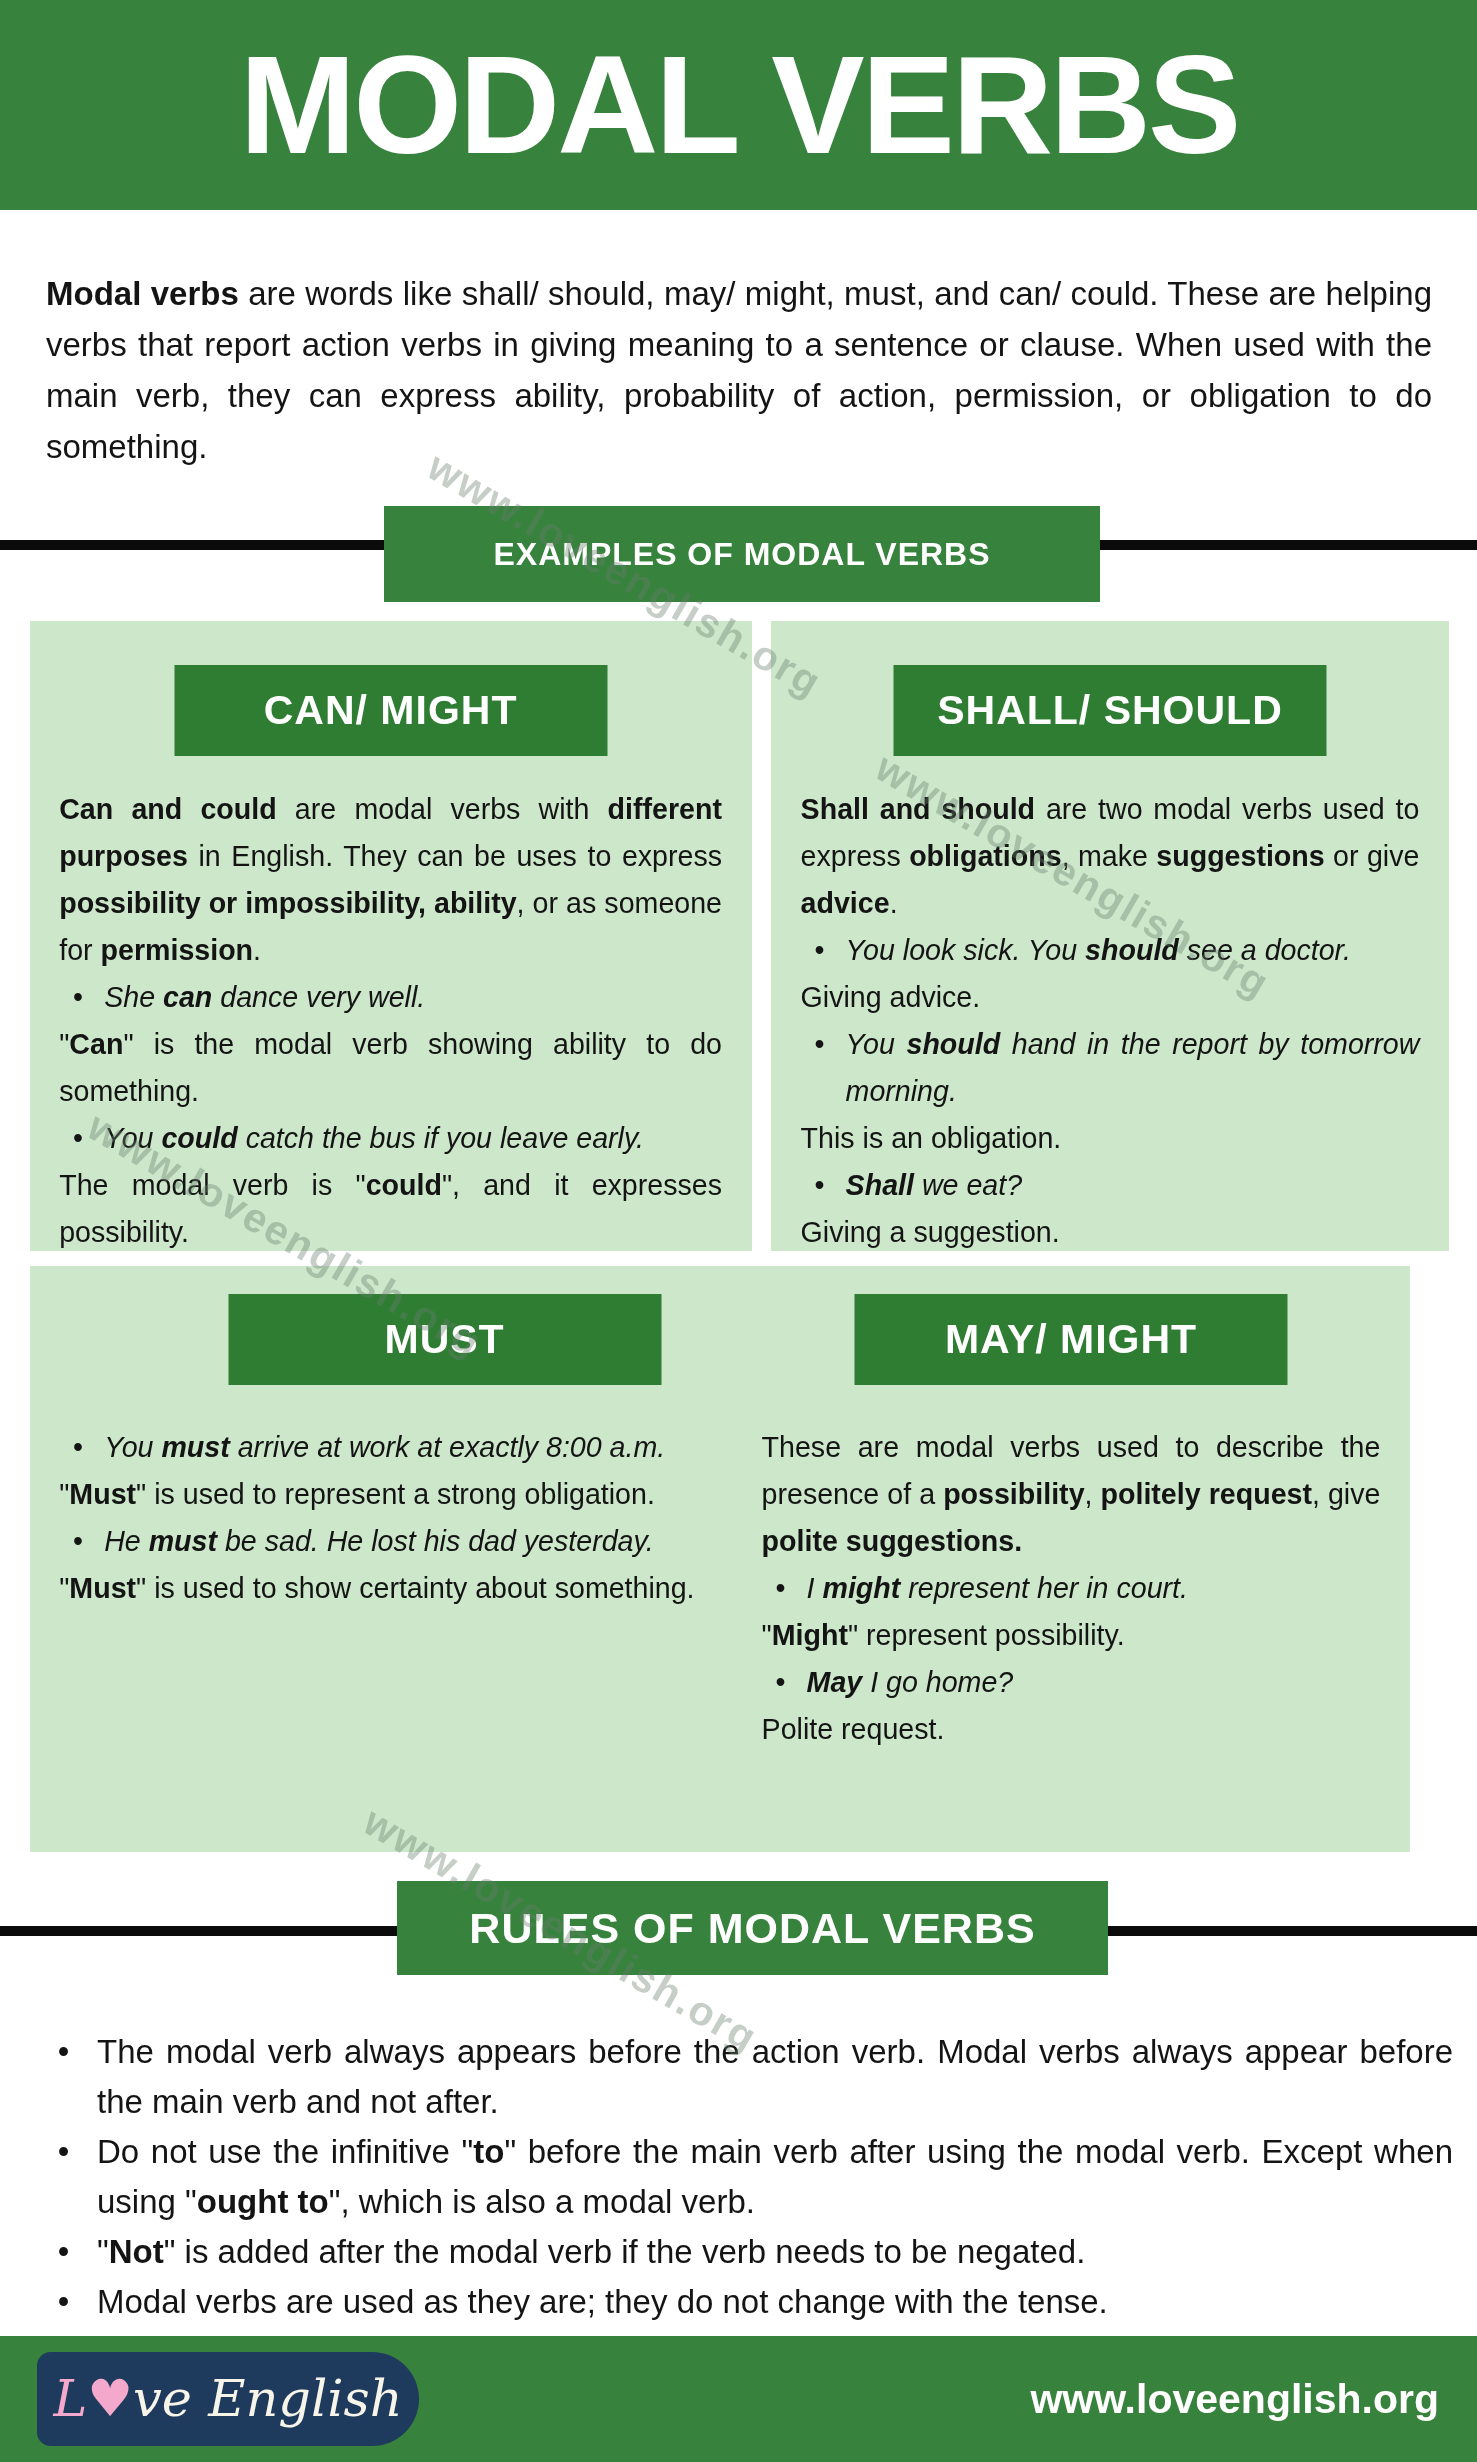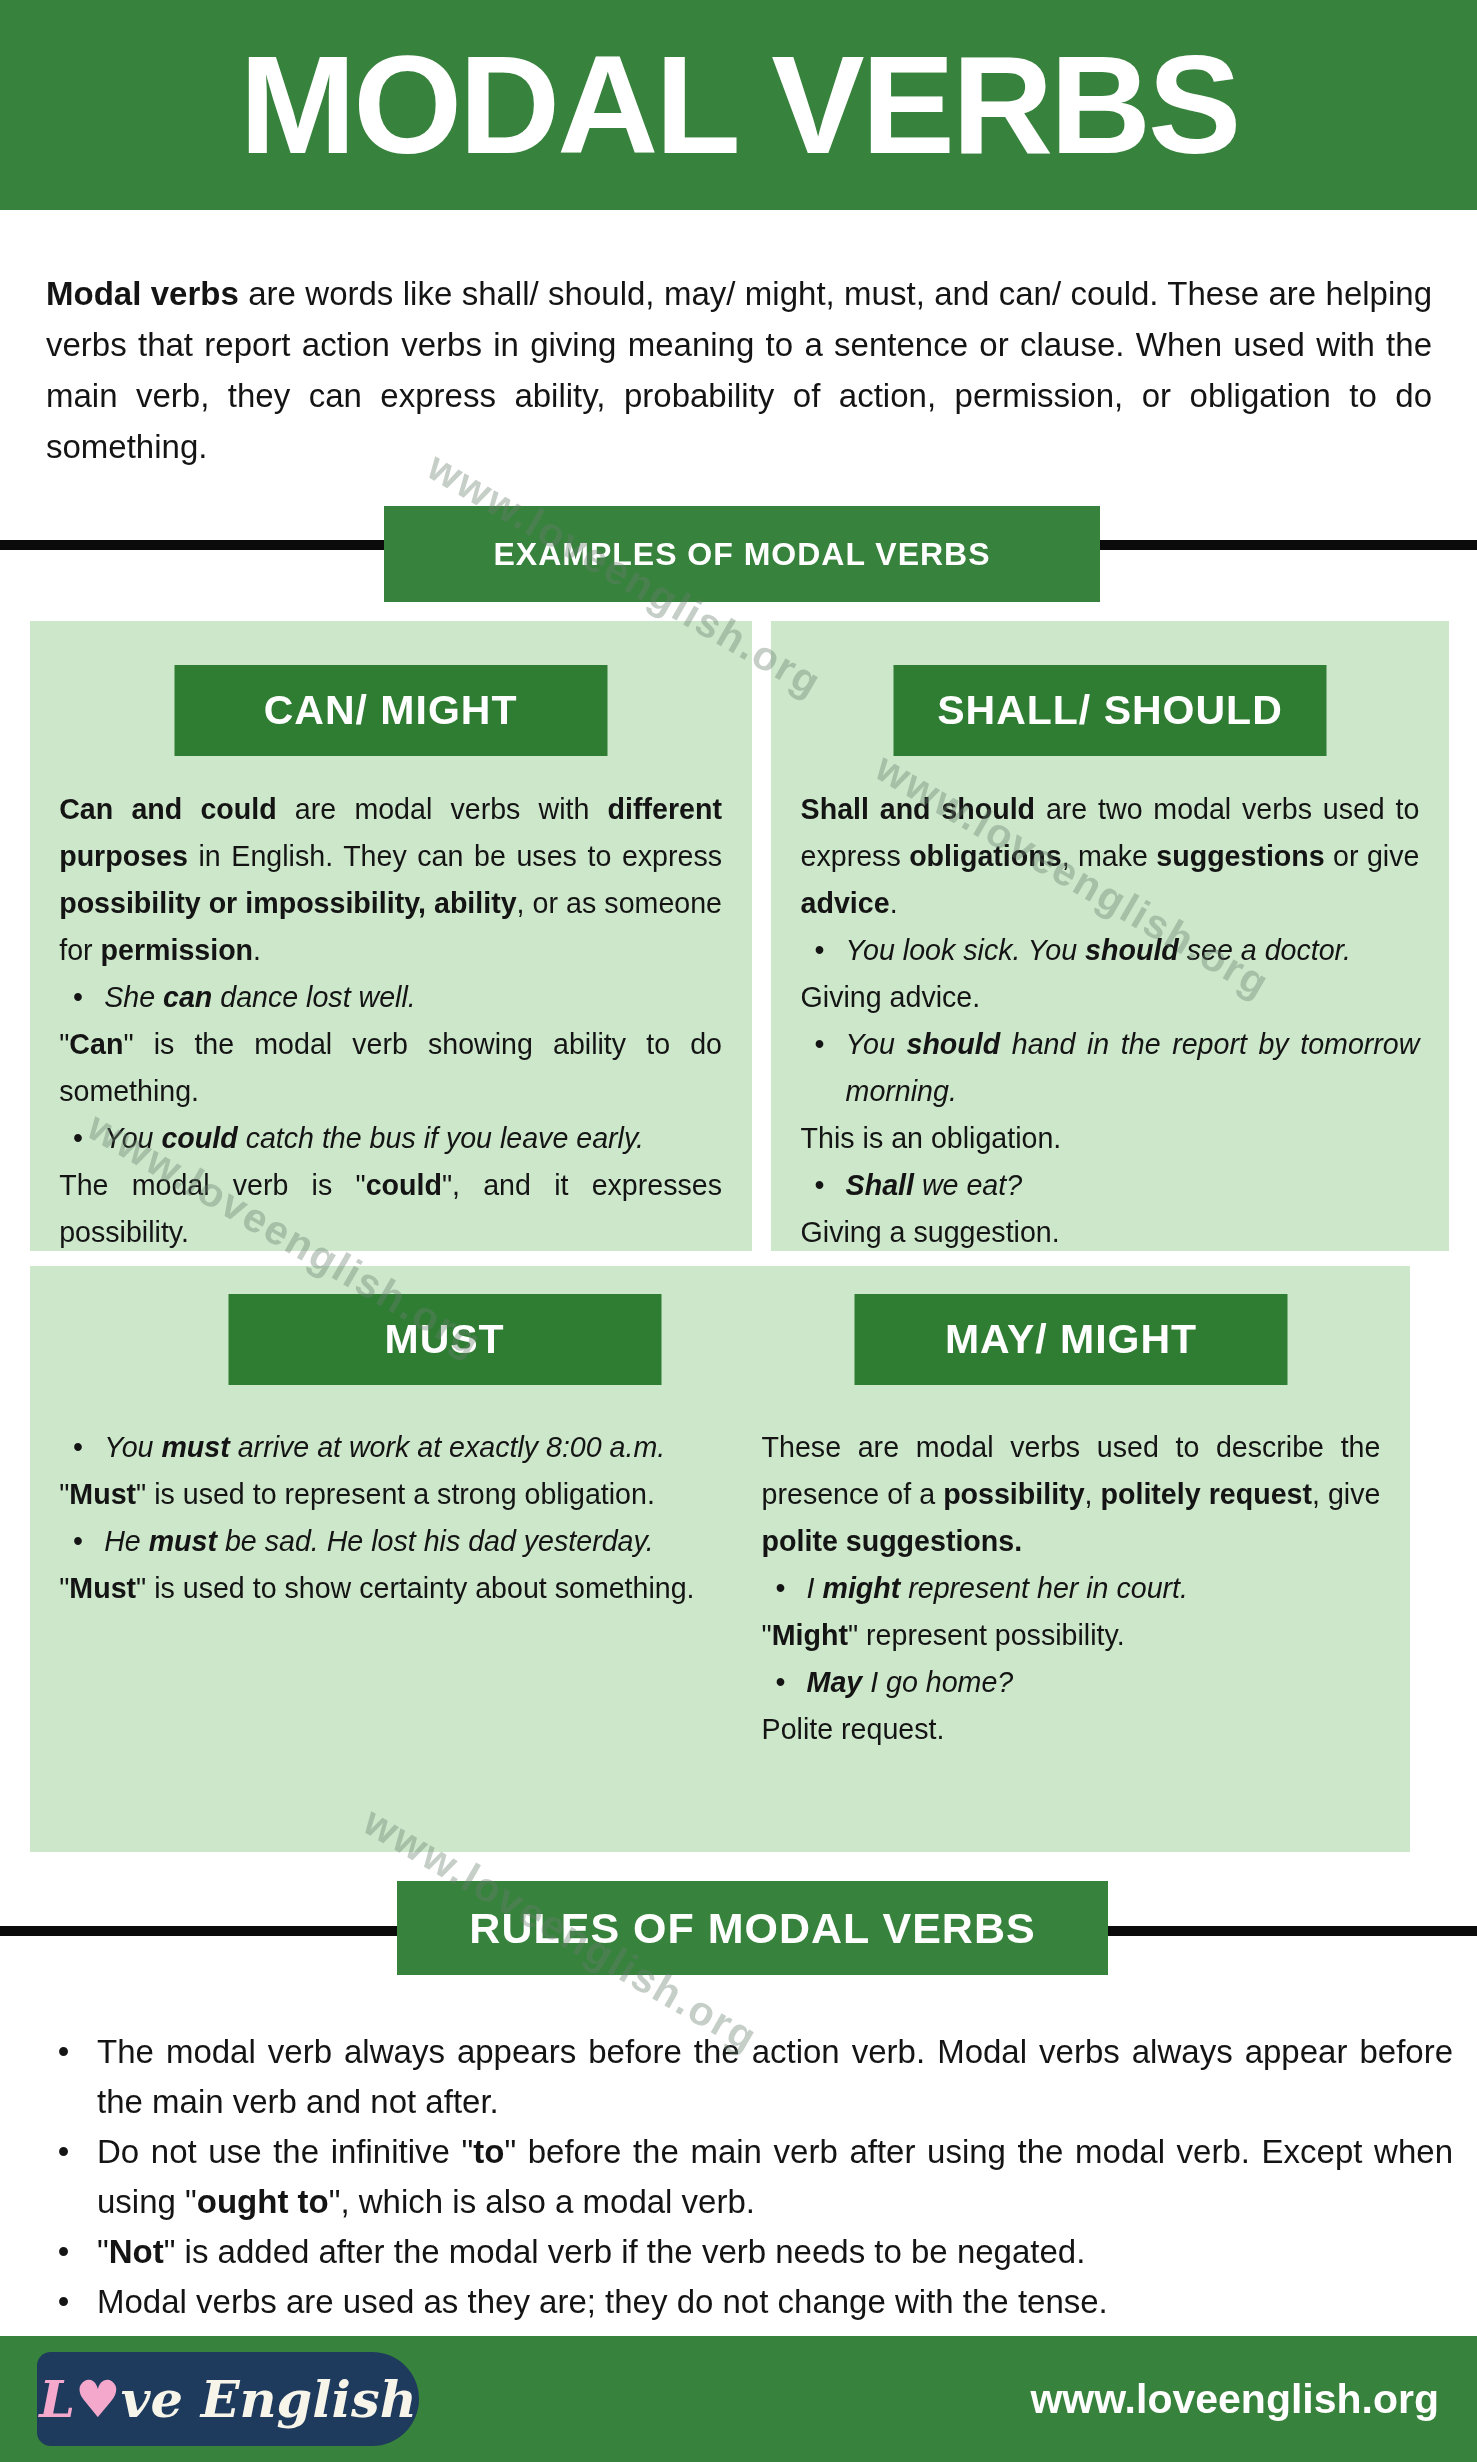--- a/index.html
+++ b/index.html
@@ -50,21 +50,21 @@
 
   
   .rules{position:absolute;left:46px;right:25px;top:2027px;font-size:33px;line-height:50px;}
   .rule-item{position:relative;padding-left:51px;text-align:justify;margin:0;}
   .rule-item::before{content:"\2022";position:absolute;left:11.8px;top:0;}
 
   
   .footer{position:absolute;left:0;top:2336px;width:1478px;height:127px;background:#37823C;}
   .logo{position:absolute;left:37px;top:15.8px;width:382px;height:94px;background:#1E3A5C;
         border-radius:13.8px 47px 47px 13.8px;display:flex;align-items:center;justify-content:center;}
-  .logo-text{font-family:"DejaVu Serif",serif;font-style:italic;font-weight:bold;
+  .logo-text{font-family:"DejaVu Serif",serif;font-style:italic;font-weight:normal;
         font-size:51px;color:#f7f4ea;}
   .logo-text .pink{color:#F4A9CC;}
   .site-url{position:absolute;right:39px;top:0;height:127px;display:flex;align-items:center;
         color:#ffffff;font-weight:bold;font-size:41px;}
 
   
   .wm{position:absolute;font-weight:bold;font-size:41px;letter-spacing:2px;
       color:rgba(105,125,110,0.38);transform:rotate(30deg);transform-origin:left top;
       white-space:nowrap;z-index:3;pointer-events:none;}
   #wm-1{left:443px;top:443px;}
@@ -83,21 +83,21 @@
 
   <div class="intro"><span class="b">Modal verbs</span><span> are words like shall/ should, may/ might, must, and can/ could. These are helping verbs that report action verbs in giving meaning to a sentence or clause. When used with the main verb, they can express ability, probability of action, permission, or obligation to do something.</span></div>
 
   <div class="hline" id="line-1"></div>
   <div class="banner" id="examples-banner">EXAMPLES OF MODAL VERBS</div>
 
   <div class="card" id="card-0">
     <div class="card-banner">CAN/ MIGHT</div>
     <div class="card-body">
         <div class="para"><span class="b">Can and could</span><span> are modal verbs with </span><span class="b">different purposes</span><span> in English. They can be uses to express </span><span class="b">possibility or impossibility, ability</span><span>, or as someone for </span><span class="b">permission</span><span>.</span></div>
-        <div class="bullet"><span class="i">She </span><span class="b i">can</span><span class="i"> dance lost well.</span></div>
+        <div class="bullet"><span class="i">She </span><span class="b i">can</span><span class="i"> dance very well.</span></div>
         <div class="para"><span>"</span><span class="b">Can</span><span>" is the modal verb showing ability to do something.</span></div>
         <div class="bullet"><span class="i">You </span><span class="b i">could</span><span class="i"> catch the bus if you leave early.</span></div>
         <div class="para"><span>The modal verb is "</span><span class="b">could</span><span>", and it expresses possibility.</span></div>
       </div>
   </div>
 
   <div class="card" id="card-1">
     <div class="card-banner">SHALL/ SHOULD</div>
     <div class="card-body">
         <div class="para"><span class="b">Shall and should</span><span> are two modal verbs used to express </span><span class="b">obligations</span><span>, make </span><span class="b">suggestions</span><span> or give </span><span class="b">advice</span><span>.</span></div>

